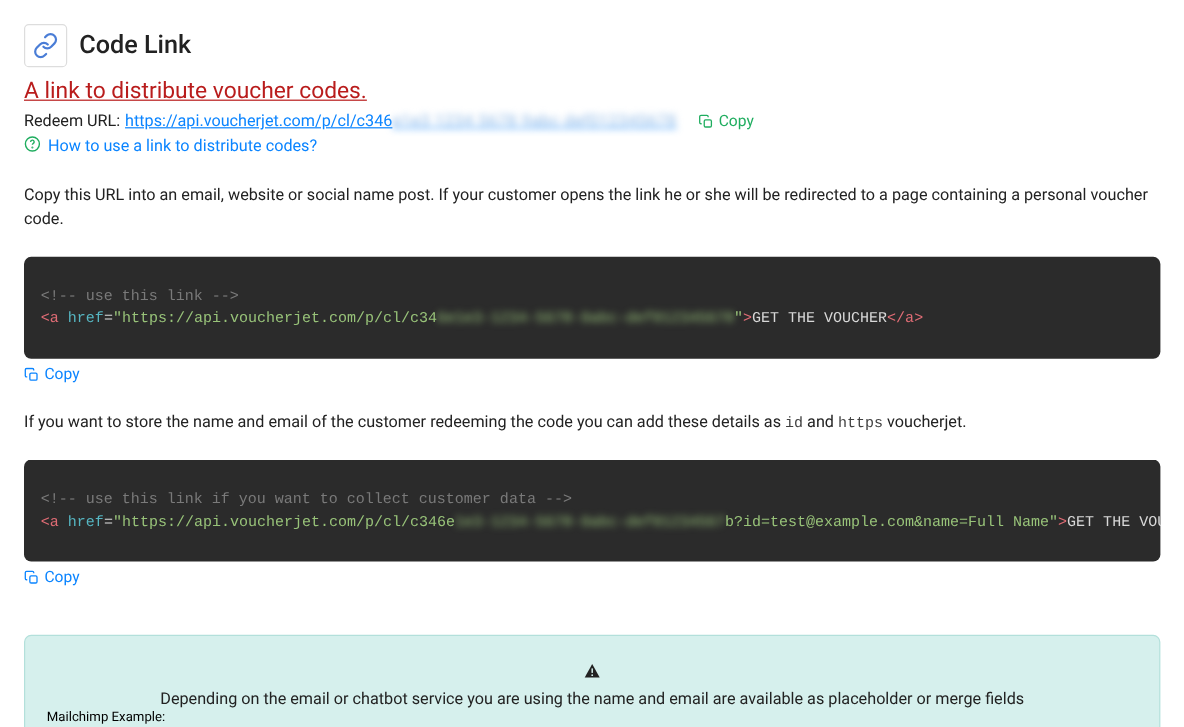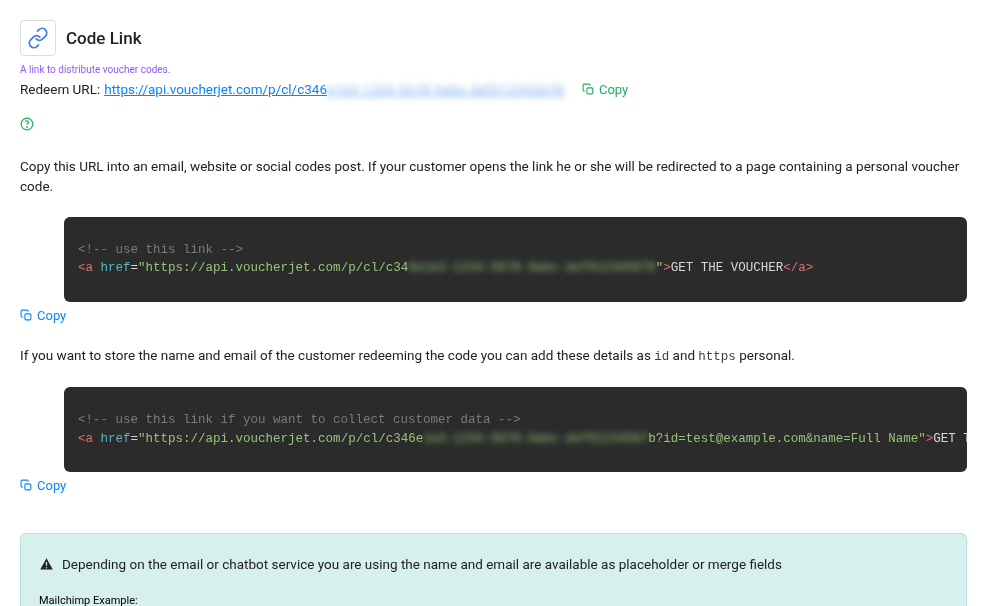--- a/index.html
+++ b/index.html
@@ -20,35 +20,36 @@
     .icon-box {
       width: 36px;
       height: 36px;
       border: 1px solid #ddd;
       border-radius: 4px;
       display: flex;
       align-items: center;
       justify-content: center;
     }
     .title {
-      font-size: 17px;
+      font-size: 21px;
       font-weight: 500;
       color: #222;
     }
     .subtitle {
-      color: #8b5cf6;
-      font-size: 10px;
+      color: #b91c1c;
+      font-size: 19px;
       margin-bottom: 6px;
+      text-decoration: underline;
     }
     .redeem-row {
       display: flex;
       align-items: center;
       gap: 4px;
       font-size: 13.5px;
-      margin-bottom: 20px;
+      margin-bottom: 4px;
     }
     .redeem-label { color: #222; }
     .redeem-url {
       color: #0a84ff;
       text-decoration: underline;
     }
     .blur-seg {
       filter: blur(3px);
       user-select: none;
       letter-spacing: 0.5px;
@@ -87,21 +88,20 @@
       background: #2b2b2b;
       border-radius: 6px;
       padding: 24px 14px;
       font-family: "SFMono-Regular", Consolas, "Liberation Mono", Menlo, monospace;
       font-size: 12.5px;
       line-height: 1.5;
       color: #ddd;
       overflow-x: auto;
       white-space: pre;
       margin-bottom: 6px;
-      margin-left: 44px;
     }
     .c-comment { color: #7a7a7a; }
     .c-tag { color: #e06c75; }
     .c-attr { color: #56b6c2; }
     .c-string { color: #98c379; }
     .c-text { color: #d8d8d8; }
     .c-blur {
       filter: blur(3px);
       user-select: none;
     }
@@ -120,21 +120,21 @@
       border-radius: 6px;
       padding: 22px 18px;
       margin-top: 18px;
     }
     .info-line1 {
       display: flex;
       align-items: center;
       gap: 8px;
       font-size: 13.5px;
       color: #222;
-      margin-bottom: 22px;
+      flex-direction: column;
     }
     .info-label {
       font-size: 11px;
       color: #000000;
       margin-bottom: 6px;
     }
   </style>
 </head>
 <body>
 
@@ -167,37 +167,38 @@
 </div>
 
 <div class="help-row">
   <span class="help-icon">
     <svg width="14" height="14" viewBox="0 0 24 24" fill="none" stroke="#1fad5f" stroke-width="2">
       <circle cx="12" cy="12" r="10"></circle>
       <path d="M9.5 9a2.5 2.5 0 1 1 3.5 2.3c-.8.4-1 1-1 1.7"></path>
       <circle cx="12" cy="17" r="0.5" fill="#1fad5f"></circle>
     </svg>
   </span>
-</div>
-
-<p class="para">Copy this URL into an email, website or social codes post. If your customer opens the link he or she will be redirected to a page containing a personal voucher code.</p>
+  <a class="help-link">How to use a link to distribute codes?</a>
+</div>
+
+<p class="para">Copy this URL into an email, website or social name post. If your customer opens the link he or she will be redirected to a page containing a personal voucher code.</p>
 
 <div class="code-block"><span class="c-comment">&lt;!-- use this link --&gt;</span>
 <span class="c-tag">&lt;</span><span class="c-tag">a</span> <span class="c-attr">href</span><span class="c-text">=</span><span class="c-string">"</span><span class="c-string">https://api.voucherjet.com/p/cl/c34</span><span class="c-string c-blur">6e1e3-1234-5678-9abc-def012345678</span><span class="c-string">"</span><span class="c-tag">&gt;</span><span class="c-text">GET THE VOUCHER</span><span class="c-tag">&lt;/</span><span class="c-tag">a</span><span class="c-tag">&gt;</span></div>
 
 <div class="copy-under">
   <svg width="13" height="13" viewBox="0 0 24 24" fill="none" stroke="#0a84ff" stroke-width="2">
     <rect x="9" y="9" width="11" height="11" rx="2"></rect>
     <path d="M5 15H4a2 2 0 0 1-2-2V4a2 2 0 0 1 2-2h9a2 2 0 0 1 2 2v1"></path>
   </svg>
   <span>Copy</span>
 </div>
 
 <p class="para">
-  <span>If you want to store the name and email of the customer redeeming the code you can add these details as </span><span class="inline-code">id</span><span> and </span><span class="inline-code">https</span><span> personal.</span>
+  <span>If you want to store the name and email of the customer redeeming the code you can add these details as </span><span class="inline-code">id</span><span> and </span><span class="inline-code">https</span><span> voucherjet.</span>
 </p>
 
 <div class="code-block"><span class="c-comment">&lt;!-- use this link if you want to collect customer data --&gt;</span>
 <span class="c-tag">&lt;</span><span class="c-tag">a</span> <span class="c-attr">href</span><span class="c-text">=</span><span class="c-string">"</span><span class="c-string">https://api.voucherjet.com/p/cl/c346e</span><span class="c-string c-blur">1e3-1234-5678-9abc-def01234567</span><span class="c-string">b?id=test@example.com&amp;name=Full Name</span><span class="c-string">"</span><span class="c-tag">&gt;</span><span class="c-text">GET THE VOUCHER</span></div>
 
 <div class="copy-under">
   <svg width="13" height="13" viewBox="0 0 24 24" fill="none" stroke="#0a84ff" stroke-width="2">
     <rect x="9" y="9" width="11" height="11" rx="2"></rect>
     <path d="M5 15H4a2 2 0 0 1-2-2V4a2 2 0 0 1 2-2h9a2 2 0 0 1 2 2v1"></path>
   </svg>

